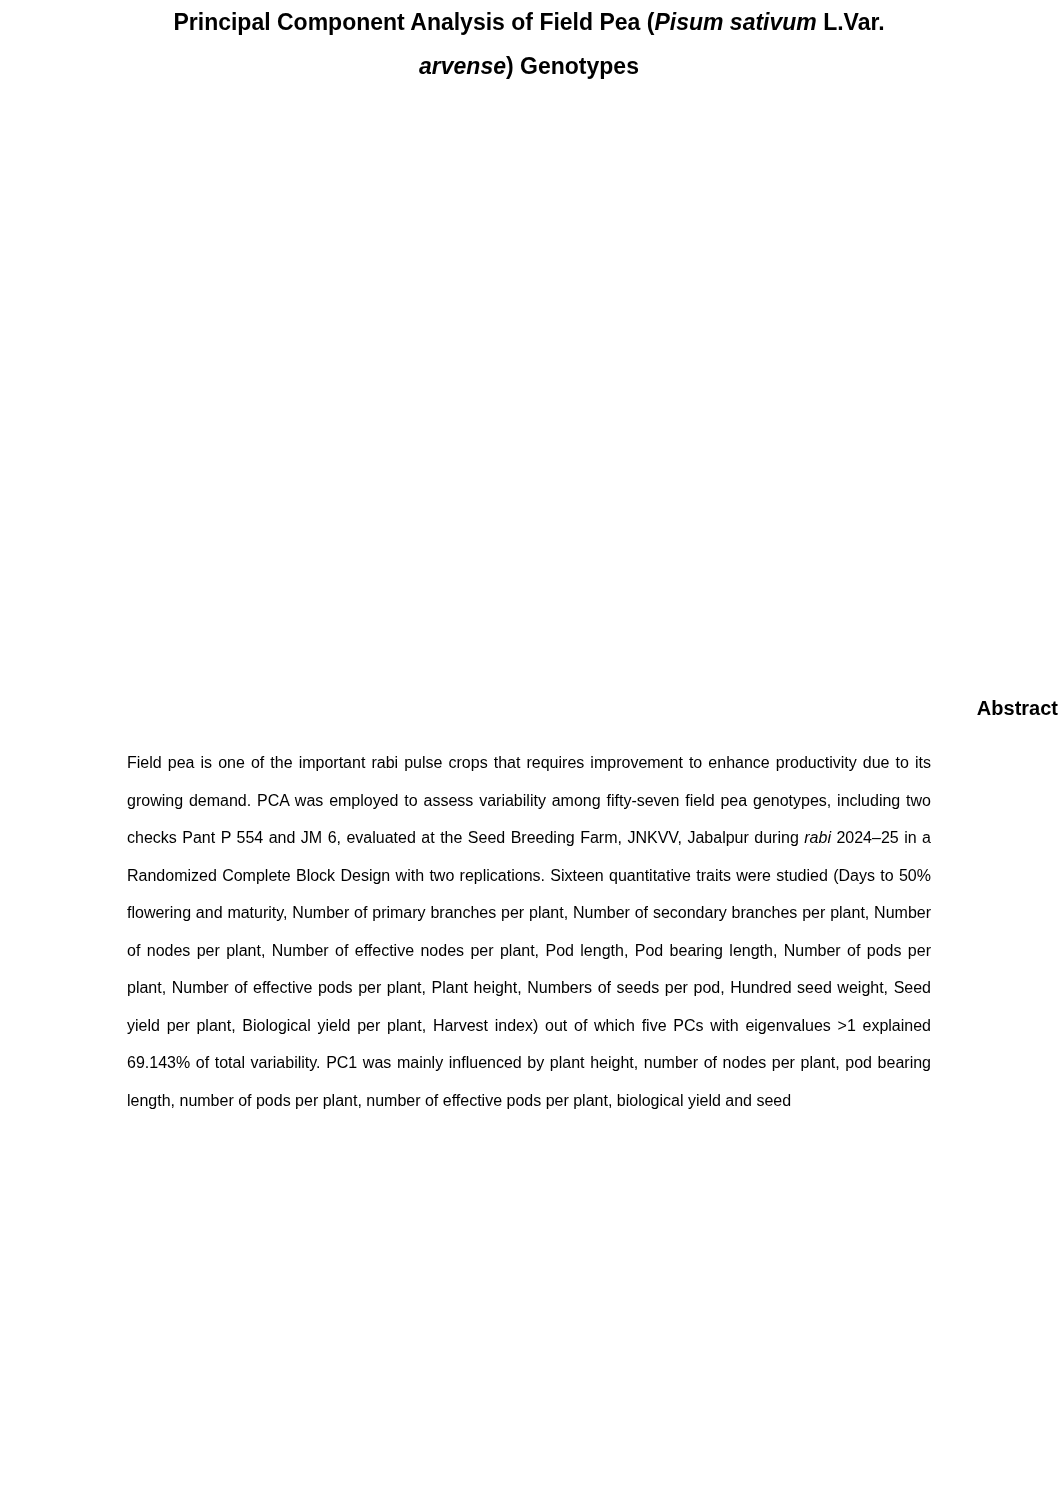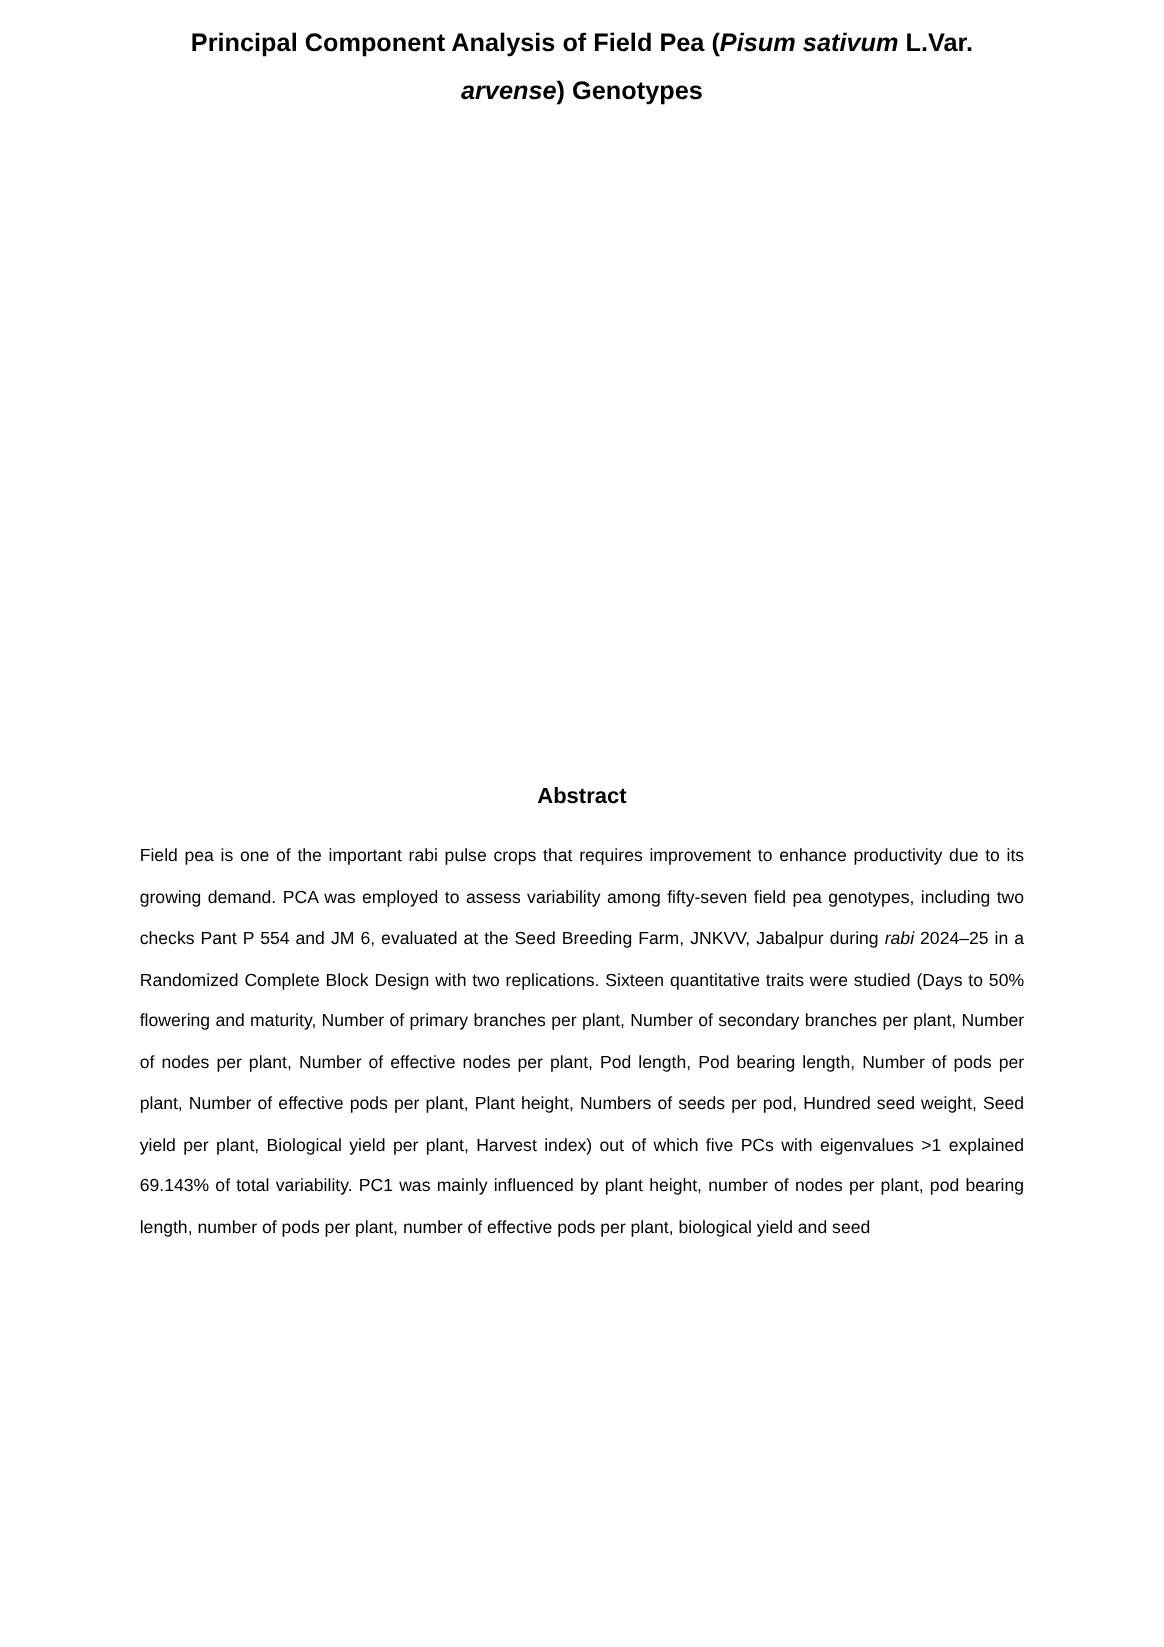--- a/index.html
+++ b/index.html
@@ -12,34 +12,34 @@
     width: 1058px;
     height: 1497px;
     margin: 0 auto;
     background: #ffffff;
     font-family: "Liberation Sans", sans-serif;
     color: #000000;
     box-sizing: border-box;
     overflow: hidden;
   }
   .title {
-    margin: 16px auto;
+    margin: 0 auto;
     max-width: 810px;
     text-align: center;
     font-size: 23px;
     font-weight: bold;
     line-height: 44px;
   }
   .title .sci-name {
     font-style: italic;
     font-weight: bold;
   }
   .abstract-heading {
     margin: 606px auto 0 auto;
-    text-align: center;
+    text-align: right;
     font-size: 20px;
     font-weight: bold;
     line-height: 28px;
   }
   .abstract-body {
     margin: 22px 127px 0 127px;
     text-align: justify;
     font-size: 16px;
     font-weight: normal;
     line-height: 37.5px;

